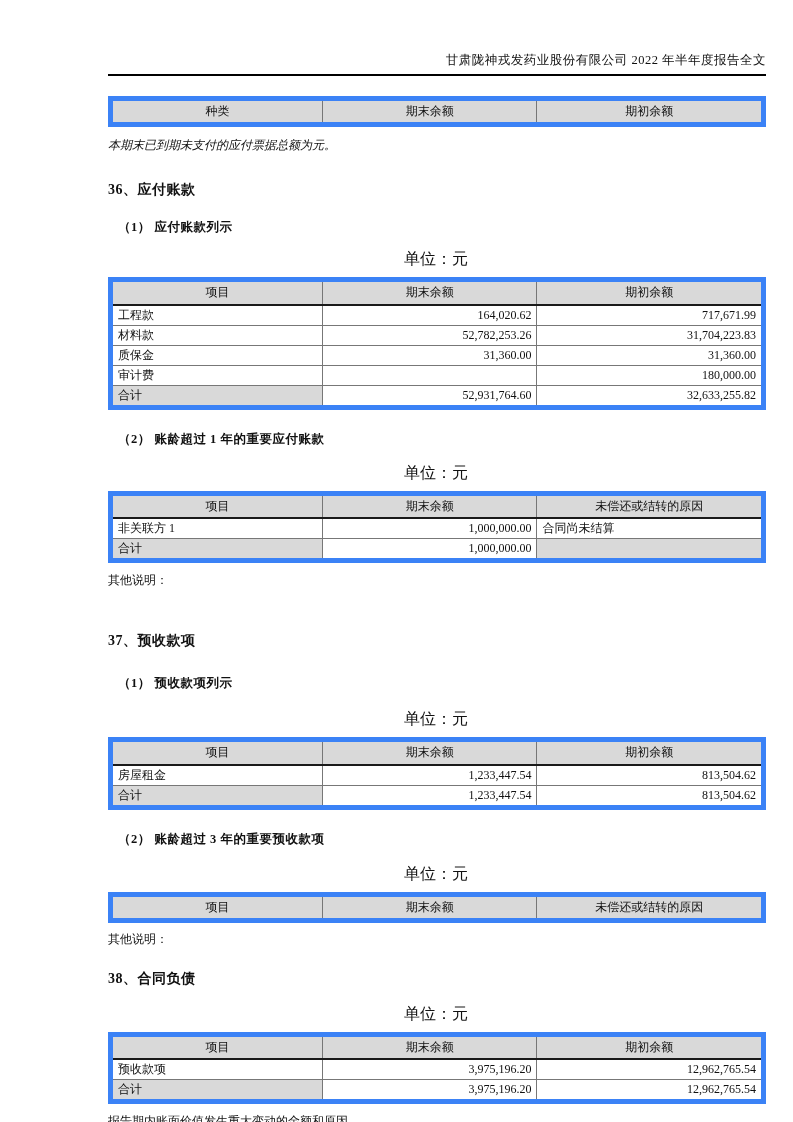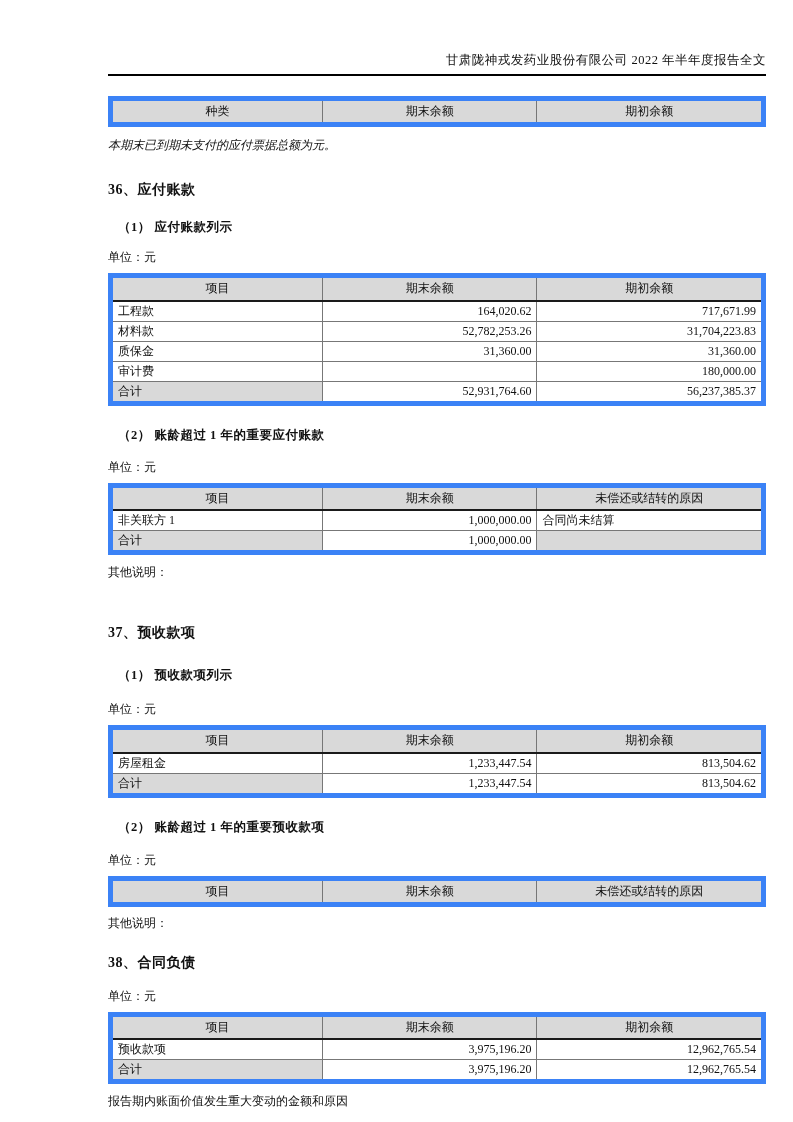--- a/index.html
+++ b/index.html
@@ -16,22 +16,22 @@
     margin-left: 40px;
   }
   .doc-header {
     text-align: right;
     font-size: 12.5px;
     letter-spacing: 0.5px;
     padding-bottom: 5px;
     border-bottom: 2px solid #000;
   }
   .unit {
-    text-align: left;
-    font-size: 12px;
+    text-align: center;
+    font-size: 16px;
     padding-right: 2px;
   }
   .note { font-size: 12px; }
   .h-main { font-size: 14px; font-weight: bold; letter-spacing: 0.5px; }
   .h-sub  { font-size: 12.5px; font-weight: bold; padding-left: 10px; letter-spacing: 0.5px; }
 
   table.fin {
     width: 100%;
     border-collapse: collapse;
     table-layout: fixed;
@@ -152,21 +152,21 @@
           <td class="right">31,360.00</td>
         </tr>
         <tr>
           <td class="left">审计费</td>
           <td class="right"></td>
           <td class="right">180,000.00</td>
         </tr>
         <tr>
           <td class="left shade">合计</td>
           <td class="right">52,931,764.60</td>
-          <td class="right">56,237,385.37</td>
+          <td class="right">32,633,255.82</td>
         </tr>
       </tbody>
     </table>
 
   <div class="h-sub m-sub36b">（2） 账龄超过 1 年的重要应付账款</div>
 
   <div class="unit m-unit2">单位：元</div>
 
   <table class="fin m-table2">
     <colgroup>
@@ -223,21 +223,21 @@
           <td class="right">813,504.62</td>
         </tr>
         <tr>
           <td class="left shade">合计</td>
           <td class="right">1,233,447.54</td>
           <td class="right">813,504.62</td>
         </tr>
       </tbody>
     </table>
 
-  <div class="h-sub m-sub37b">（2） 账龄超过 1 年的重要预收款项</div>
+  <div class="h-sub m-sub37b">（2） 账龄超过 3 年的重要预收款项</div>
 
   <div class="unit m-unit4">单位：元</div>
 
   <table class="fin m-table4">
     <colgroup>
         <col class="c1">
         <col class="c2">
         <col class="c3">
       </colgroup>
   <thead>

